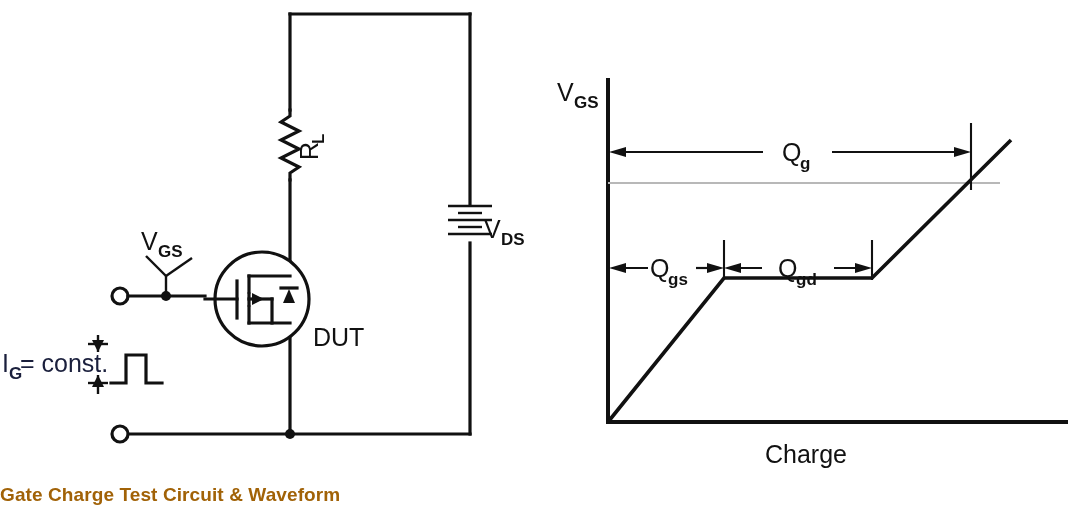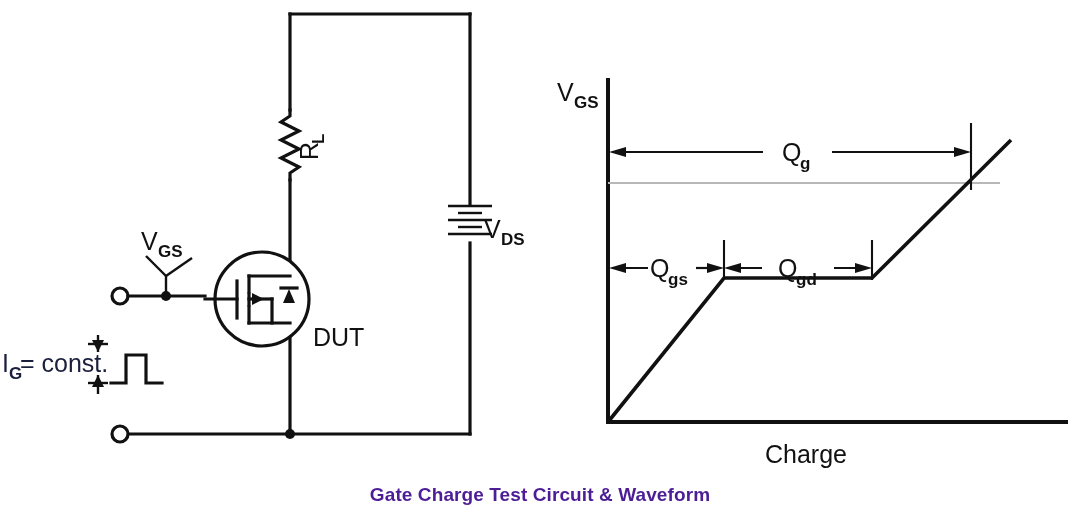--- a/index.html
+++ b/index.html
@@ -88,25 +88,24 @@
     font-weight: 700;
   }
   .lbl-blue {
     fill: #1a1f3c;
   }
   .caption {
     position: absolute;
     left: 0;
     top: 484px;
     width: 1080px;
-    text-align: center;
     font-family: "Liberation Sans", sans-serif;
     font-size: 19px;
     font-weight: 700;
-    color: #4c1d95;
+    color: #a16207;
     letter-spacing: 0.1px;
   }
 </style>
 </head>
 <body>
 
 <div id="figure">
 
   <svg viewBox="0 0 1080 514" xmlns="http://www.w3.org/2000/svg">
 

